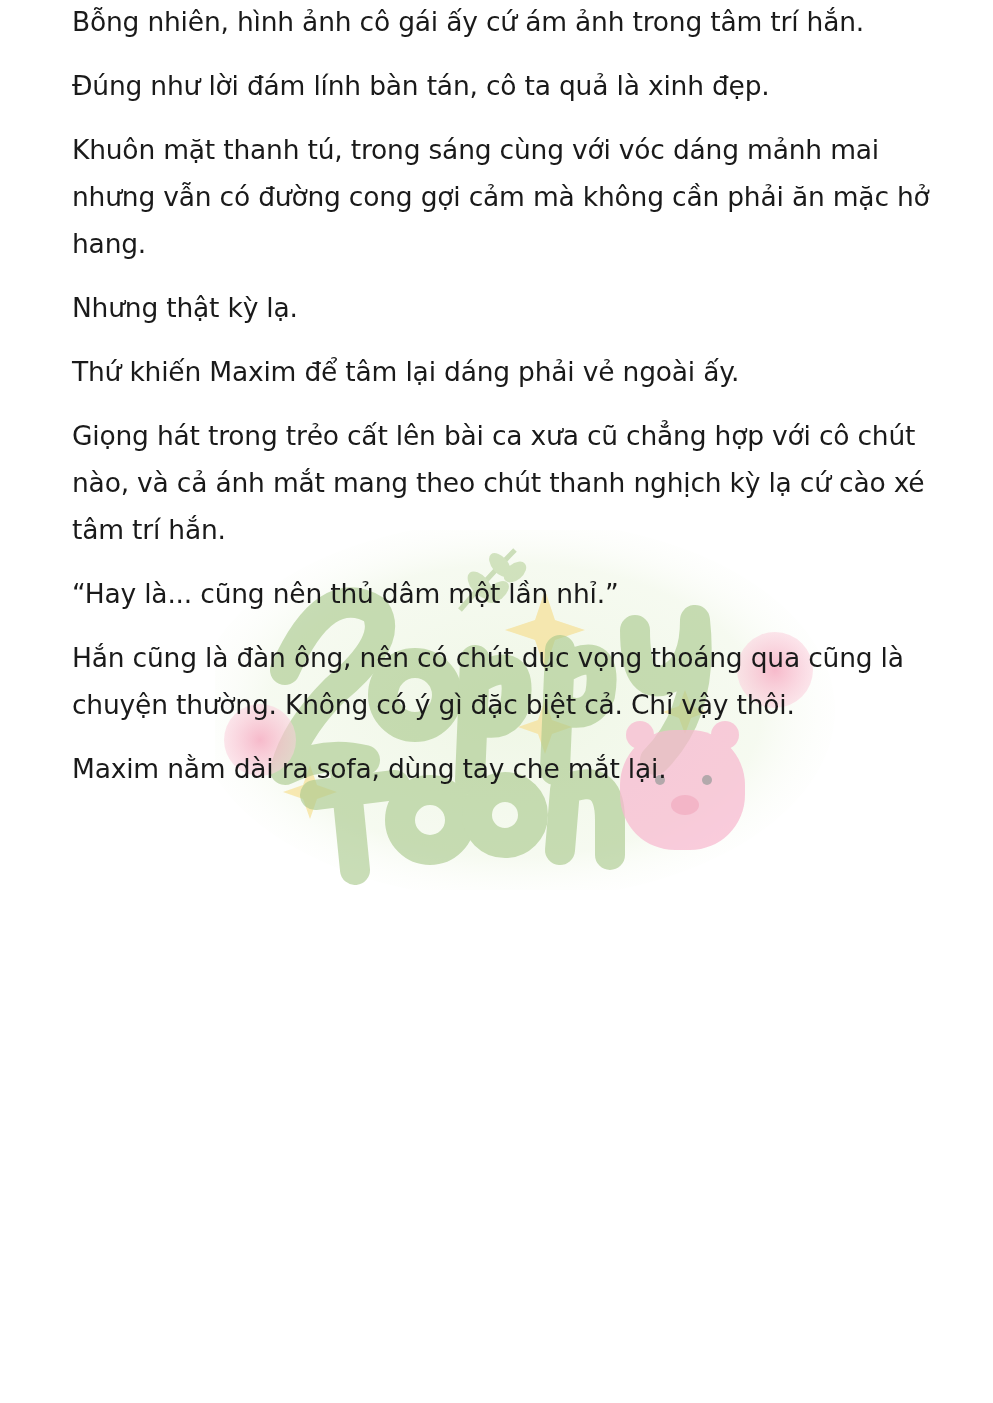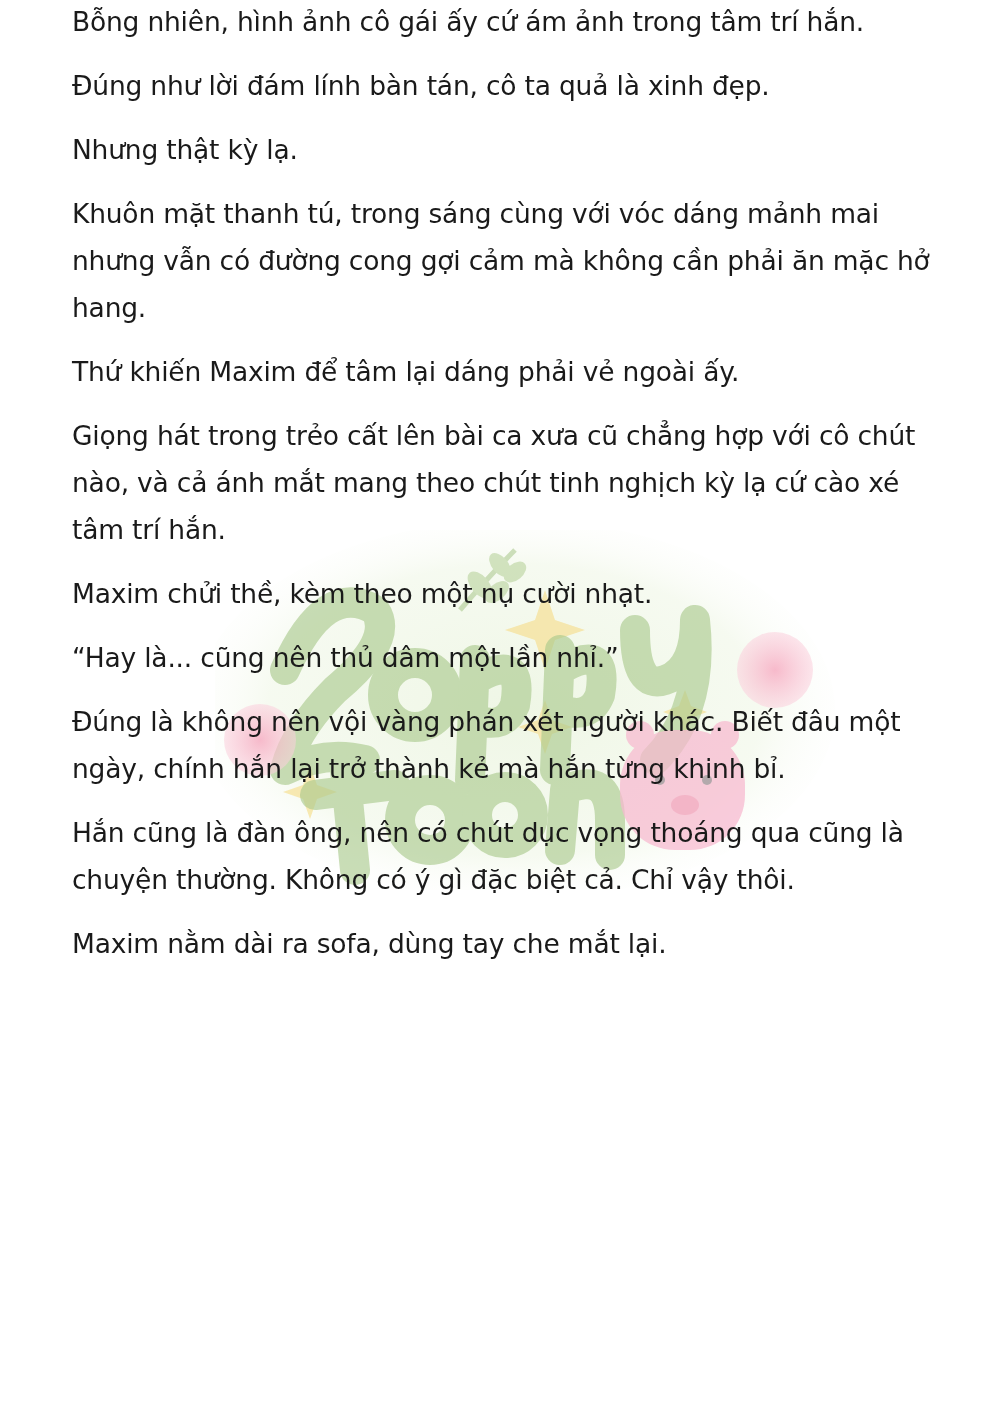--- a/index.html
+++ b/index.html
@@ -111,23 +111,21 @@
       <rect x="405" y="200" width="125" height="120" rx="55" fill="#f8b9d0"></rect>
       <circle cx="445" cy="250" r="5" fill="#9a8a92"></circle>
       <circle cx="492" cy="250" r="5" fill="#9a8a92"></circle>
       <ellipse cx="470" cy="275" rx="14" ry="10" fill="#f39bb8"></ellipse>
     </g>
   </svg>
 
   <div class="content">
     <p class="para">Bỗng nhiên, hình ảnh cô gái ấy cứ ám ảnh trong tâm trí hắn.</p>
     <p class="para">Đúng như lời đám lính bàn tán, cô ta quả là xinh đẹp.</p>
+    <p class="para">Khuôn mặt thanh tú, trong sáng cùng với vóc dáng mảnh mai nhưng vẫn có đường cong gợi cảm mà không cần phải ăn mặc hở hang.</p>
     <p class="para">Nhưng thật kỳ lạ.</p>
-    <p class="para">Khuôn mặt thanh tú, trong sáng cùng với vóc dáng mảnh mai nhưng vẫn có đường cong gợi cảm mà không cần phải ăn mặc hở hang.</p>
     <p class="para">Thứ khiến Maxim để tâm lại dáng phải vẻ ngoài ấy.</p>
-    <p class="para">Giọng hát trong trẻo cất lên bài ca xưa cũ chẳng hợp với cô chút nào, và cả ánh mắt mang theo chút tinh nghịch kỳ lạ cứ cào xé tâm trí hắn.</p>
-    <p class="para">Maxim chửi thề, kèm theo một nụ cười nhạt.</p>
+    <p class="para">Giọng hát trong trẻo cất lên bài ca xưa cũ chẳng hợp với cô chút nào, và cả ánh mắt mang theo chút thanh nghịch kỳ lạ cứ cào xé tâm trí hắn.</p>
     <p class="para">“Hay là... cũng nên thủ dâm một lần nhỉ.”</p>
-    <p class="para">Đúng là không nên vội vàng phán xét người khác. Biết đâu một ngày, chính hắn lại trở thành kẻ mà hắn từng khinh bỉ.</p>
     <p class="para">Hắn cũng là đàn ông, nên có chút dục vọng thoáng qua cũng là chuyện thường. Không có ý gì đặc biệt cả. Chỉ vậy thôi.</p>
     <p class="para">Maxim nằm dài ra sofa, dùng tay che mắt lại.</p>
   </div>
 </div>
 
 </body></html>

